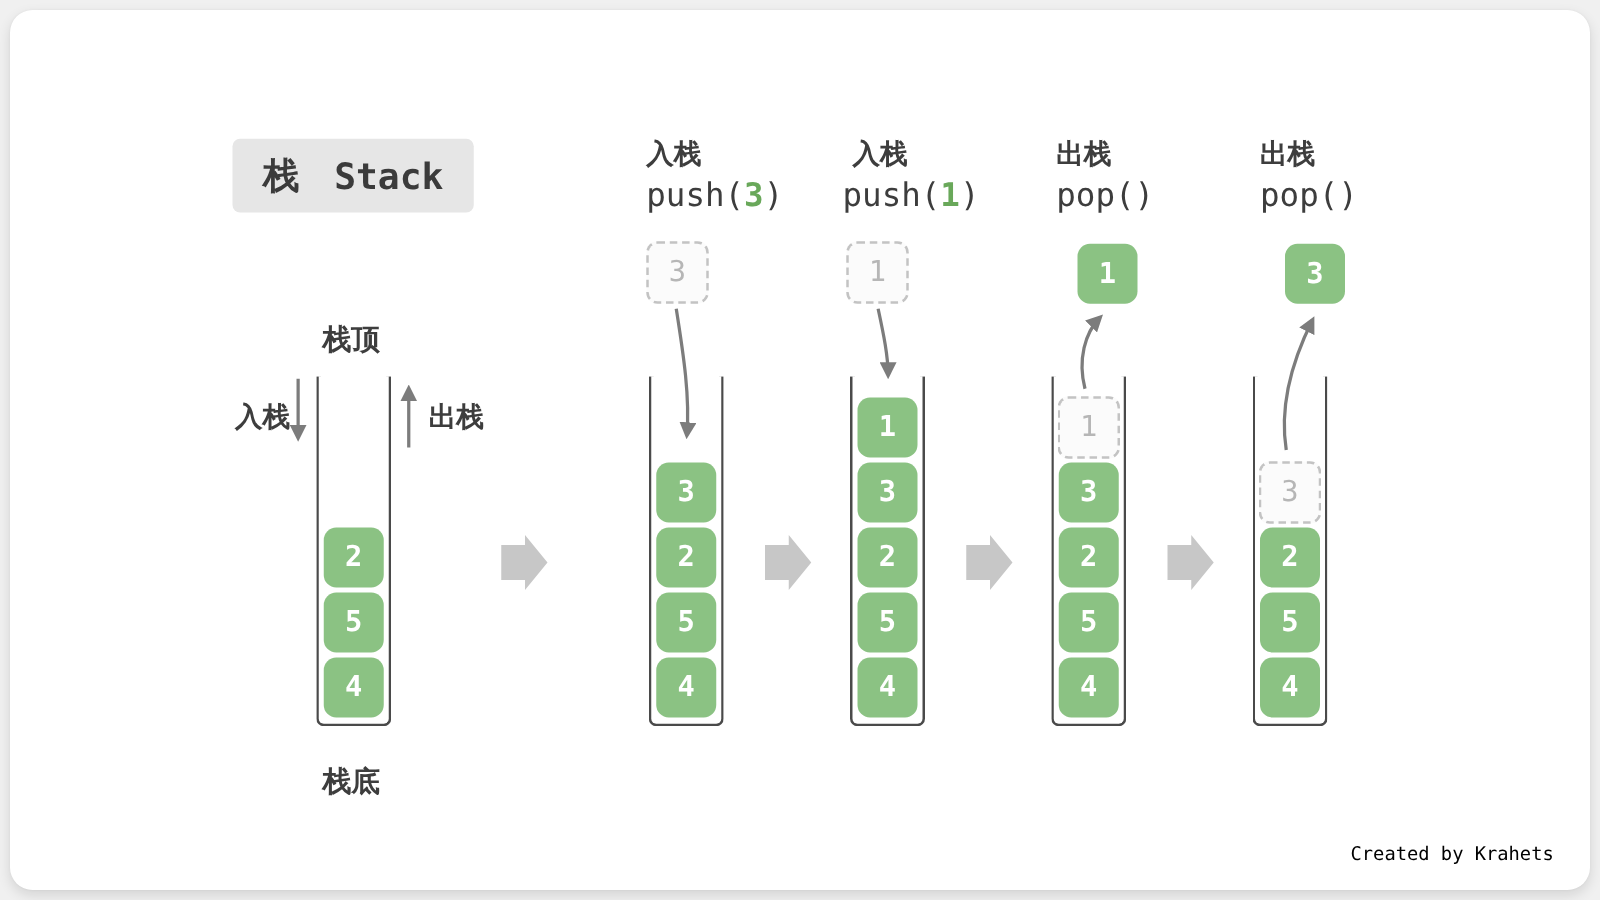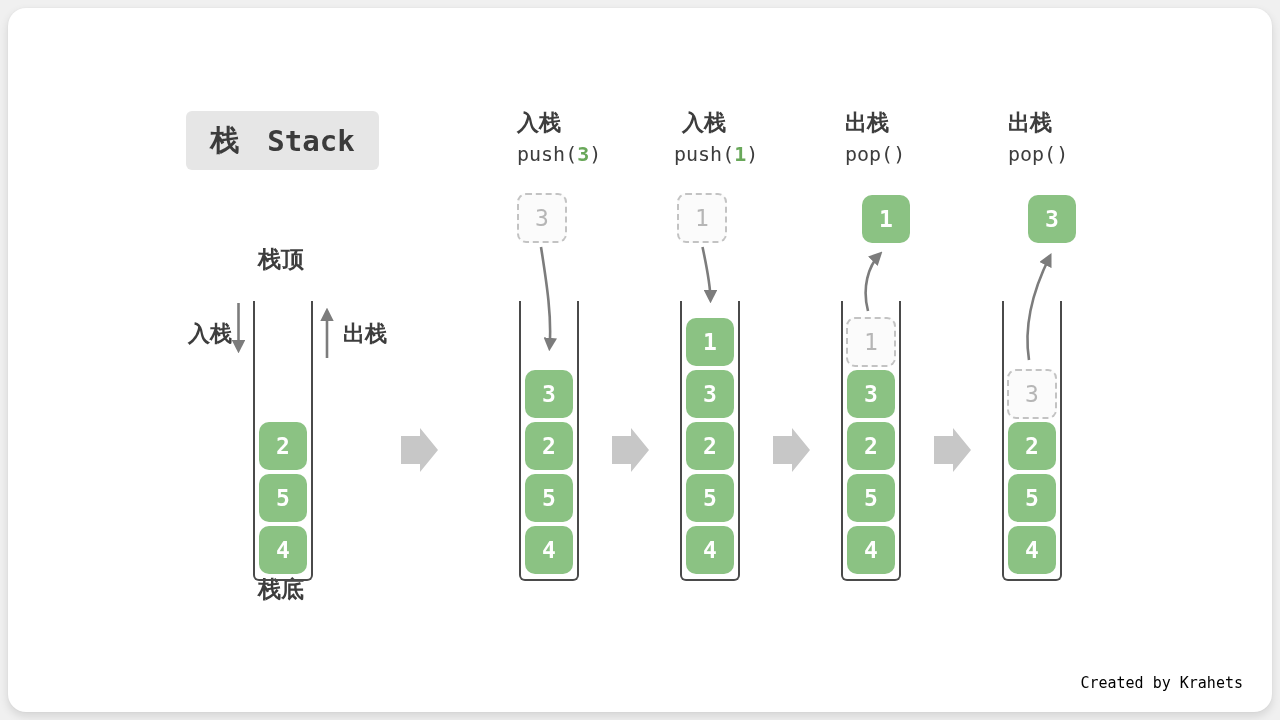--- a/index.html
+++ b/index.html
@@ -28,21 +28,21 @@
   .title-badge .en {
     font-family: "DejaVu Sans Mono", "Liberation Mono", monospace;
     margin-left: 28px;
   }
 
   .zh-label { color: #3d3d3d; font-weight: bold; font-size: 23px; white-space: nowrap; }
   .side-label { font-size: 22px; }
 
   .col-op   { color: #3d3d3d; font-weight: bold; font-size: 22px; white-space: nowrap; }
   .col-code {
-    color: #3d3d3d; font-size: 20px; white-space: nowrap;
+    color: #3d3d3d; font-size: 26px; white-space: nowrap;
     font-family: "DejaVu Sans Mono", "Liberation Mono", monospace;
   }
   .col-code .num { color: #69a85a; font-weight: bold; }
 
   .stack-u {
     width: 60px; height: 280px;
     border-left: 2px solid #4a4a4a;
     border-right: 2px solid #4a4a4a;
     border-bottom: 2px solid #4a4a4a;
     border-radius: 0 0 6px 6px;
@@ -76,22 +76,22 @@
 </head>
 <body>
 
 <div class="card"></div>
 
 <div class="abs title-badge">
   <span>栈</span>
   <span class="en">Stack</span>
 </div>
 
-<div class="abs zh-label" style="left:258px;top:244px;">栈顶</div>
-<div class="abs zh-label" style="left:258px;top:574px;">栈底</div>
+<div class="abs zh-label" style="left:258px;top:256px;">栈顶</div>
+<div class="abs zh-label" style="left:258px;top:610px;">栈底</div>
 
 <div class="abs zh-label side-label" style="left:188px;top:319px;">入栈</div>
 <div class="abs zh-label side-label" style="left:343px;top:319px;">出栈</div>
 
 <div class="abs col-op" style="left:517px;top:108px;">入栈</div>
 <div class="abs col-code" style="left:517px;top:142px;"><span>push(</span><span class="num">3</span><span>)</span></div>
 
 <div class="abs col-op" style="left:682px;top:108px;">入栈</div>
 <div class="abs col-code" style="left:674px;top:142px;"><span>push(</span><span class="num">1</span><span>)</span></div>
 

